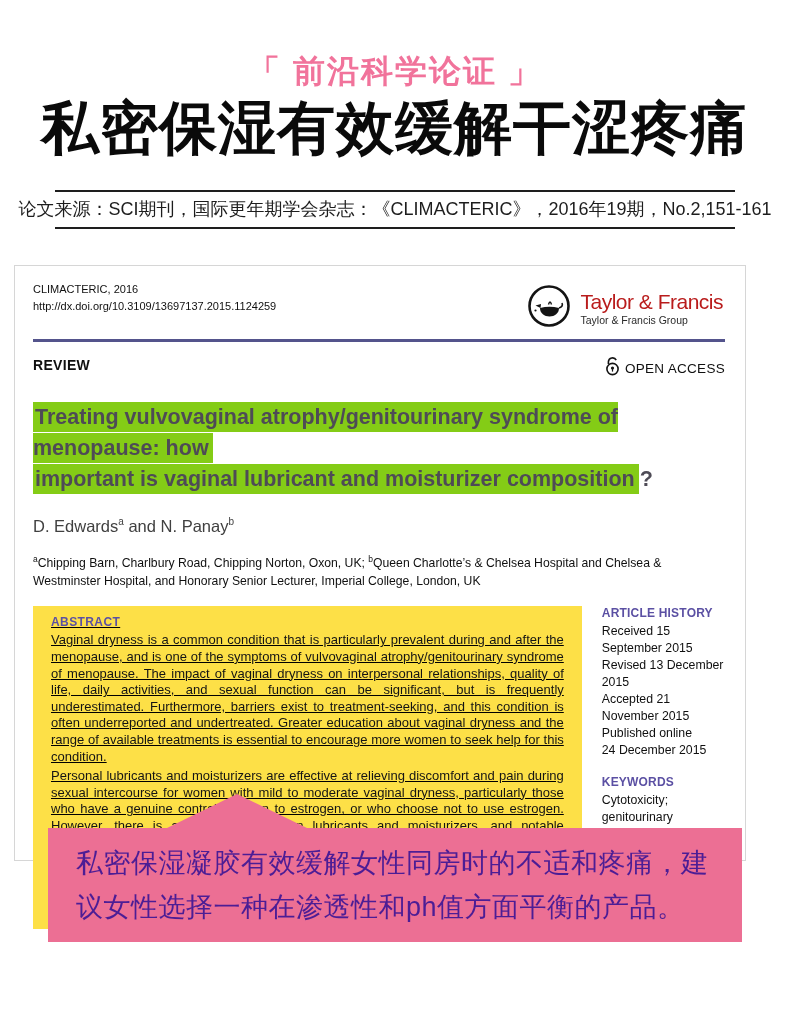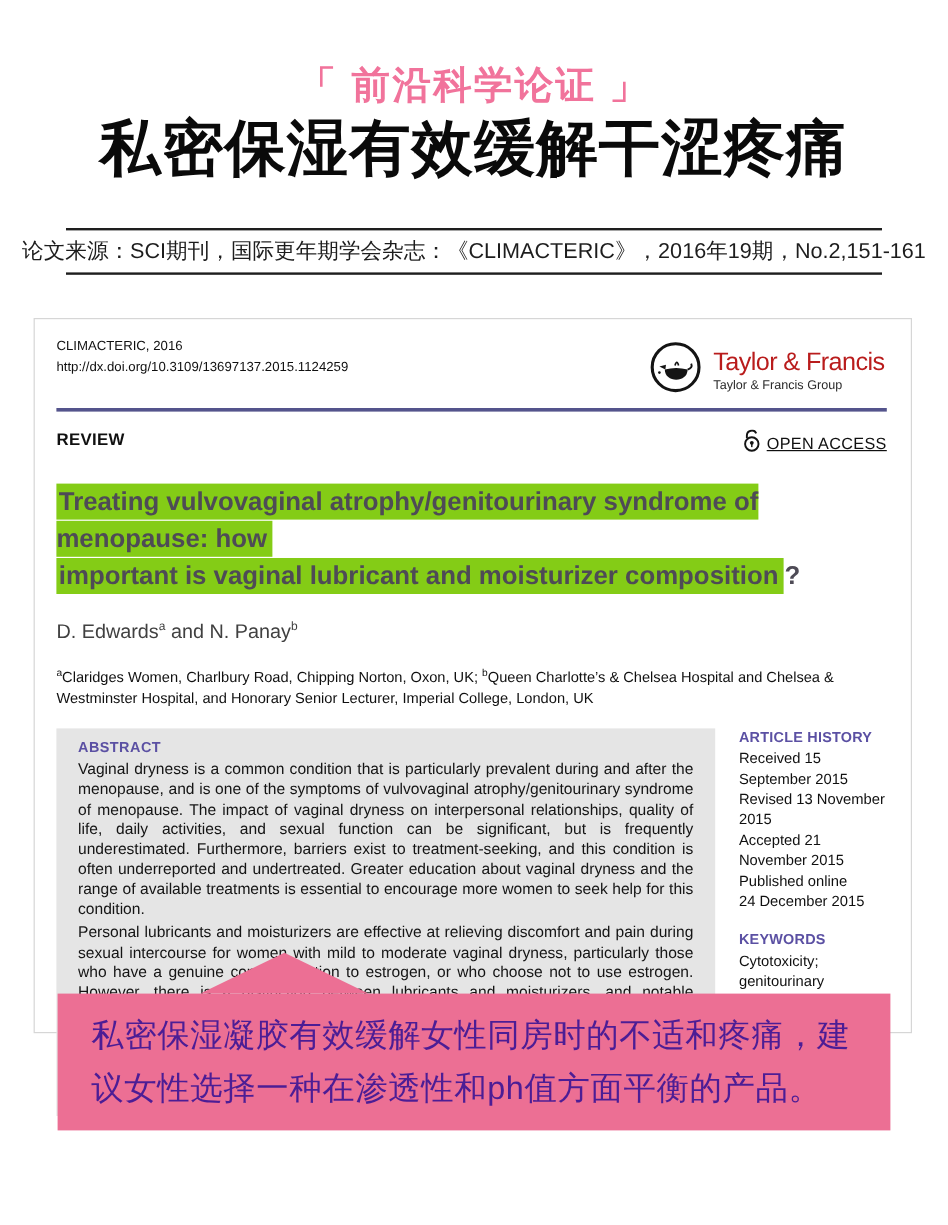--- a/index.html
+++ b/index.html
@@ -3,53 +3,53 @@
 <meta charset="utf-8">
 <style>
   html,body{margin:0;padding:0;background:#ffffff;}
   .page{position:relative;width:790px;height:1021px;background:#ffffff;overflow:hidden;
         font-family:"Liberation Sans","DejaVu Sans",sans-serif;}
 
   
   .tagline{position:absolute;top:50px;left:0;width:100%;text-align:center;
            font-size:32px;font-weight:bold;color:#f1739b;letter-spacing:2px;}
   .main-title{position:absolute;top:90px;left:0;width:100%;text-align:center;
-              font-size:51px;font-weight:900;color:#0a0a0a;letter-spacing:1px;}
+              font-size:58px;font-weight:900;color:#0a0a0a;letter-spacing:1px;}
   .rule{position:absolute;left:55px;right:55px;height:2px;background:#1e1e1e;}
   .rule-top{top:190px;}
   .rule-bottom{top:227px;}
   .source-line{position:absolute;top:197px;left:0;width:100%;text-align:center;
                font-size:18px;color:#1d1d1d;}
 
   
-  .paper{position:absolute;left:28px;top:265px;width:732px;height:596px;box-sizing:border-box;
+  .paper{position:absolute;left:14px;top:265px;width:732px;height:596px;box-sizing:border-box;
          background:#ffffff;border:1px solid #d6d6d6;padding:15px 20px 0 18px;}
   .paper-header{display:flex;justify-content:space-between;align-items:flex-start;}
   .journal-meta{font-size:11px;line-height:1.5;color:#101010;}
   .journal-meta .doi{letter-spacing:0;}
   .logo{display:flex;align-items:center;gap:8px;margin-top:2px;margin-right:2px;}
   .logo-name{font-size:21px;color:#b91c1c;letter-spacing:-0.5px;line-height:1.1;}
   .logo-group{font-size:10.5px;color:#2a2a2a;margin-top:1px;}
   .purple-rule{height:3px;background:#54548c;margin-top:6px;}
   .row2{display:flex;justify-content:space-between;align-items:flex-start;margin-top:15px;}
   .review{font-weight:bold;font-size:14px;letter-spacing:0.3px;color:#101010;}
-  .oa{display:flex;align-items:center;gap:5px;font-size:13.5px;color:#101010;letter-spacing:0.3px;text-decoration:underline;}
+  .oa{display:flex;align-items:center;gap:5px;font-size:13.5px;color:#101010;letter-spacing:0.3px;}
 
   .title-block{margin-top:23px;font-size:21.5px;font-weight:bold;color:#4e4b56;}
   .title-line{line-height:31px;}
   .hl{background:#84cc16;padding:3px 4px 3px 2px;}
   .title-suffix{padding-left:1px;}
 
   .authors{margin-top:21px;font-size:16.5px;color:#404040;}
   .authors sup{font-size:10px;}
   .affil{margin-top:17px;font-size:12.2px;line-height:1.55;color:#101010;}
   .affil sup{font-size:8.5px;}
 
   .body-row{display:flex;margin-top:15px;}
-  .abstract-box{width:552px;box-sizing:border-box;background:#e5e5e5;padding:9px 18px 12px;}
+  .abstract-box{width:552px;box-sizing:border-box;background:#fde047;padding:9px 18px 12px;text-decoration:underline;}
   .abs-heading{color:#5b50a3;font-weight:bold;font-size:12px;letter-spacing:0.4px;}
   .abs-p{font-size:13px;line-height:16.6px;text-align:justify;color:#141414;margin:3px 0 0;}
   .abs-p mark{background:#f6e14c;color:inherit;padding:1px 0;}
   .sidebar{margin-left:20px;width:124px;}
   .side-heading{color:#5b50a3;font-weight:bold;font-size:12px;letter-spacing:0.2px;margin-bottom:3px;}
   .side-line{font-size:12.3px;line-height:17px;color:#101010;}
   .keywords-block{margin-top:16px;}
   .keywords-text{font-size:12.3px;line-height:17px;color:#101010;}
 
   
@@ -116,33 +116,33 @@
     <div class="title-block">
       <div class="title-line"><span class="hl">Treating vulvovaginal atrophy/genitourinary syndrome of menopause: how</span></div>
       <div class="title-line"><span class="hl">important is vaginal lubricant and moisturizer composition</span><span class="title-suffix">?</span></div>
     </div>
 
     <div class="authors">
       <span>D. Edwards</span><sup>a</sup><span> and </span><span>N. Panay</span><sup>b</sup>
     </div>
 
     <div class="affil">
-      <sup>a</sup><span>Claridges Women, Charlbury Road, Chipping Norton, Oxon, UK; </span><sup>b</sup><span>Queen Charlotte’s &amp; Chelsea Hospital and Chelsea &amp; Westminster Hospital, and Honorary Senior Lecturer, Imperial College, London, UK</span>
+      <sup>a</sup><span>Chipping Barn, Charlbury Road, Chipping Norton, Oxon, UK; </span><sup>b</sup><span>Queen Charlotte’s &amp; Chelsea Hospital and Chelsea &amp; Westminster Hospital, and Honorary Senior Lecturer, Imperial College, London, UK</span>
     </div>
 
     <div class="body-row">
       <div class="abstract-box">
         <div class="abs-heading">ABSTRACT</div>
         <p class="abs-p">Vaginal dryness is a common condition that is particularly prevalent during and after the menopause, and is one of the symptoms of vulvovaginal atrophy/genitourinary syndrome of menopause. The impact of vaginal dryness on interpersonal relationships, quality of life, daily activities, and sexual function can be significant, but is frequently underestimated. Furthermore, barriers exist to treatment-seeking, and this condition is often underreported and undertreated. Greater education about vaginal dryness and the range of available treatments is essential to encourage more women to seek help for this condition.</p>
         <p class="abs-p"><span>Personal lubricants and moisturizers are effective at relieving discomfort and pain during sexual intercourse for women with mild to moderate vaginal dryness, particularly those who have a genuine contraindication to estrogen, or who choose not to use estrogen. However, there is a distinction between lubricants and moisturizers, and notable differences between commercially available products. </span><mark>Women should be advised to choose a product that is optimally balanced in terms of both osmolality and pH, and is physiologically most similar to natural vaginal secretions.</mark><span> A series of recommendations for the use of vaginal lubricants and moisturizers, either on their own or in combination with systemic or topical hormone replacement therapy, is presented.</span></p>
       </div>
       <div class="sidebar">
         <div class="side-heading">ARTICLE HISTORY</div>
         <div class="side-line">Received 15 September 2015</div>
-        <div class="side-line">Revised 13 November 2015</div>
+        <div class="side-line">Revised 13 December 2015</div>
         <div class="side-line">Accepted 21 November 2015</div>
         <div class="side-line">Published online</div>
         <div class="side-line">24 December 2015</div>
         <div class="keywords-block">
           <div class="side-heading">KEYWORDS</div>
           <div class="keywords-text">Cytotoxicity; genitourinary syndrome of menopause; lubricant; moisturizer; osmolality; vaginal dryness; vulvovaginal atrophy</div>
         </div>
       </div>
     </div>
   </div>

